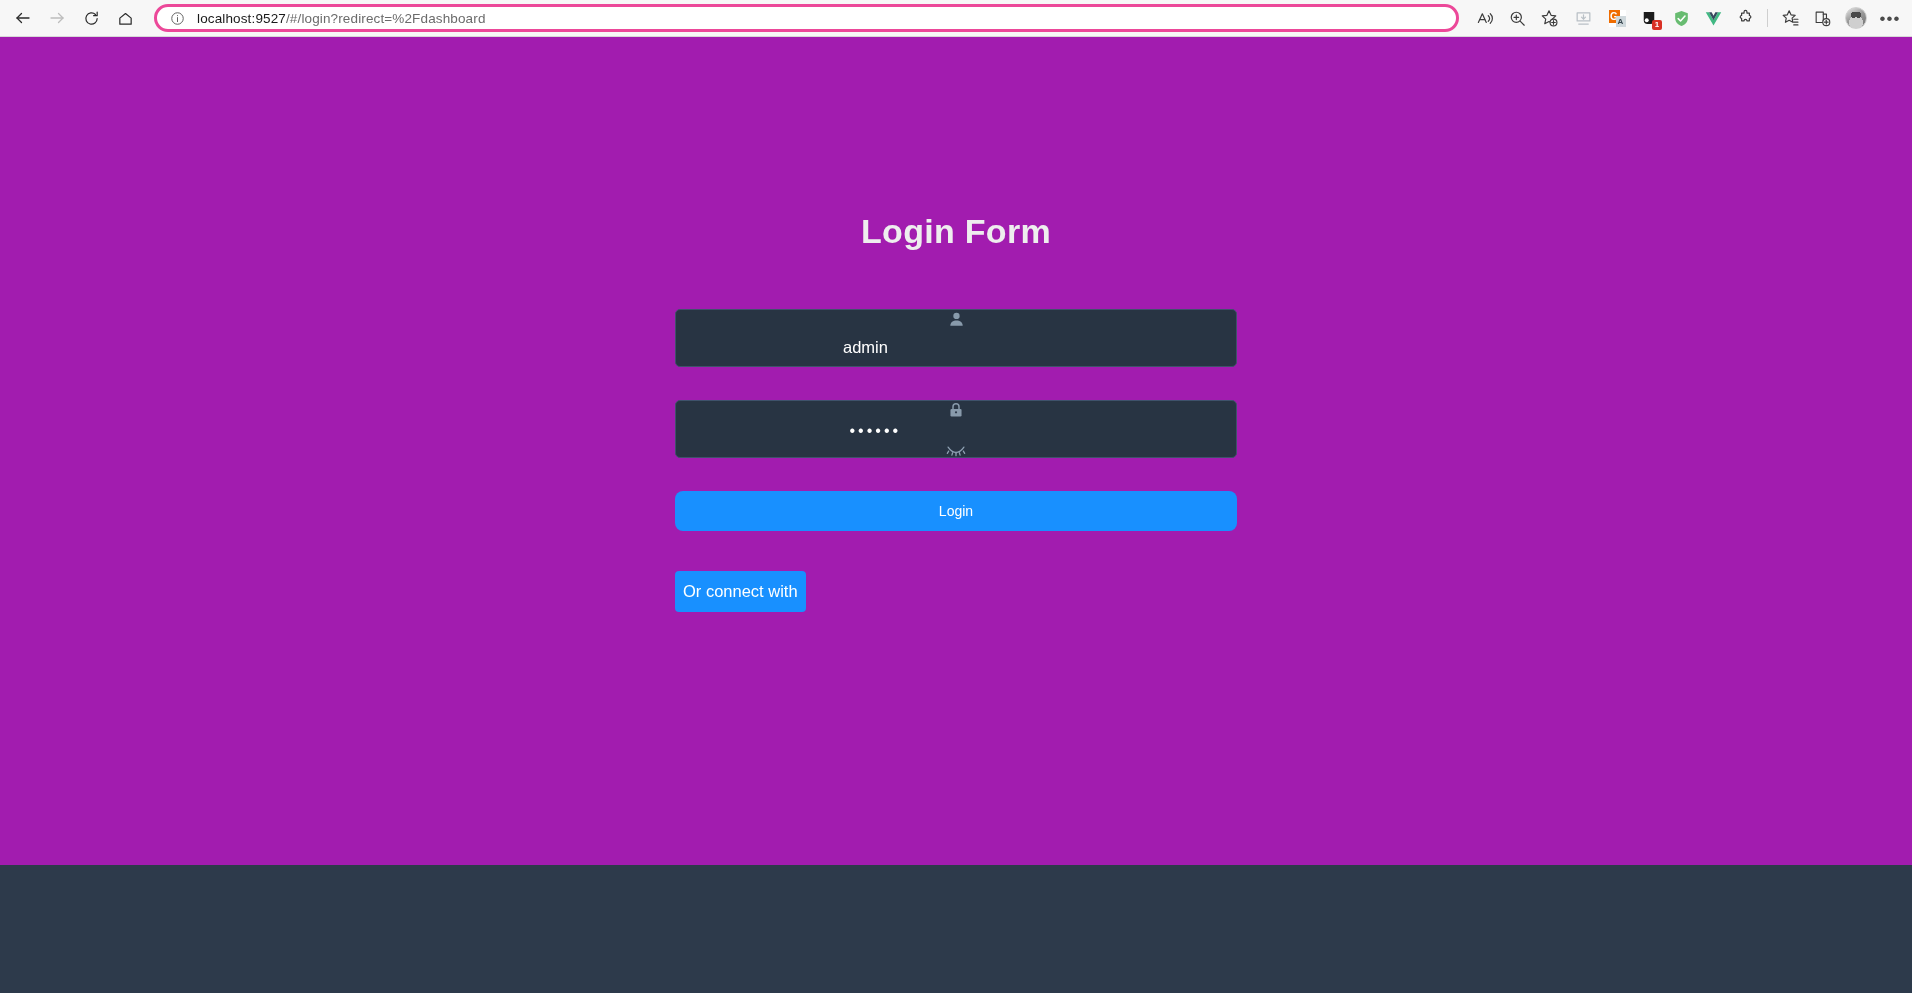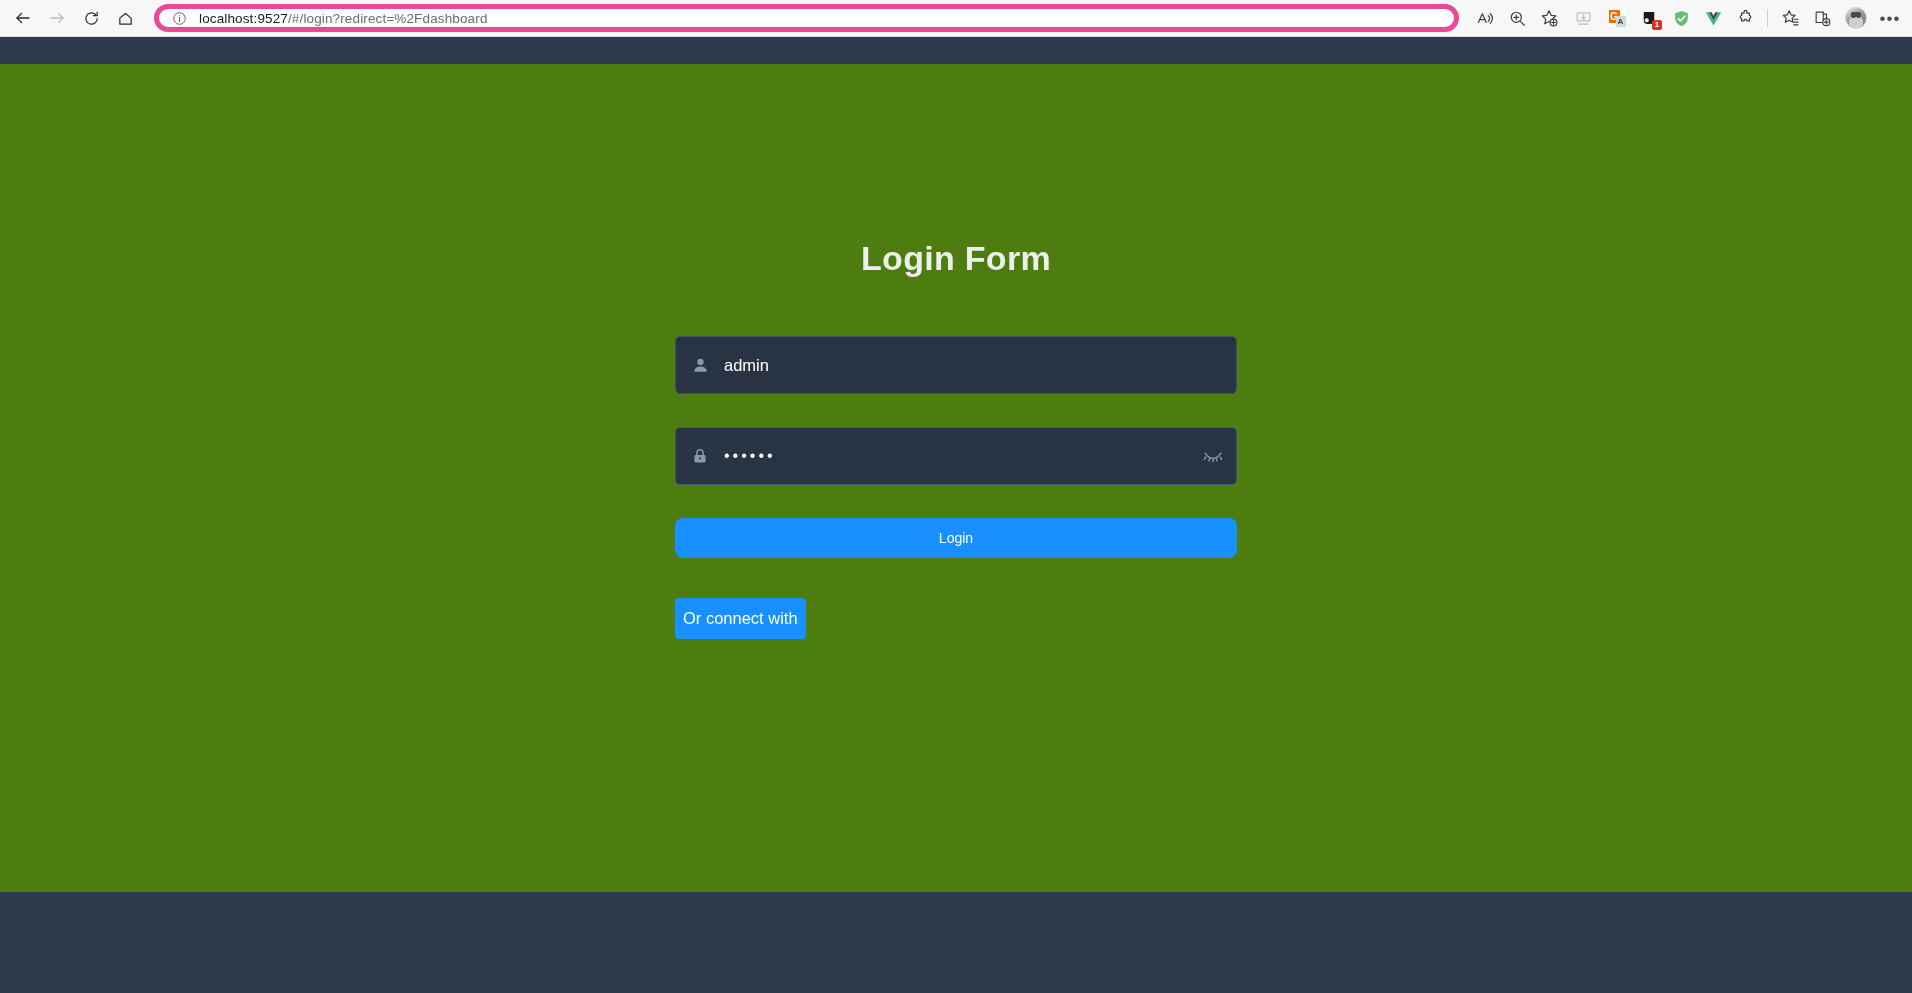--- a/index.html
+++ b/index.html
@@ -35,21 +35,21 @@
     border-radius: 4px;
     flex: 0 0 auto;
   }
   .nav-btn svg { display: block; }
 
   .addressbar {
     flex: 1 1 auto;
     height: 28px;
     margin: 0 10px 0 12px;
     background: #ffffff;
-    border: 5px solid #ec4899;
+    border: 3px solid #ec4899;
     border-radius: 14px;
     display: flex;
     align-items: center;
     padding: 0 10px;
     min-width: 0;
   }
   .info-icon {
     flex: 0 0 auto;
     width: 20px; height: 20px;
     display: flex; align-items: center; justify-content: center;
@@ -143,23 +143,22 @@
     letter-spacing: 1px;
     line-height: 1;
   }
 
   
   .page {
     position: absolute;
     top: 37px; left: 0;
     width: 1912px;
     height: 828px;
-    background: #4d7c0f;
+    background: #a21caf;
     overflow: hidden;
-    margin-top: 27px;
   }
 
   .login-container {
     position: absolute;
     left: 50%;
     transform: translateX(-50%);
     top: 175px;
     width: 562px;
   }
 
@@ -175,20 +174,21 @@
   .field {
     position: relative;
     width: 562px;
     height: 58px;
     background: #283443;
     border: 1px solid #3f526b;
     border-radius: 5px;
     display: flex;
     align-items: center;
     margin-bottom: 33px;
+    flex-direction: column;
   }
   .field-icon {
     width: 48px;
     flex: 0 0 auto;
     display: flex;
     align-items: center;
     justify-content: center;
   }
   .field-input {
     flex: 1 1 auto;

